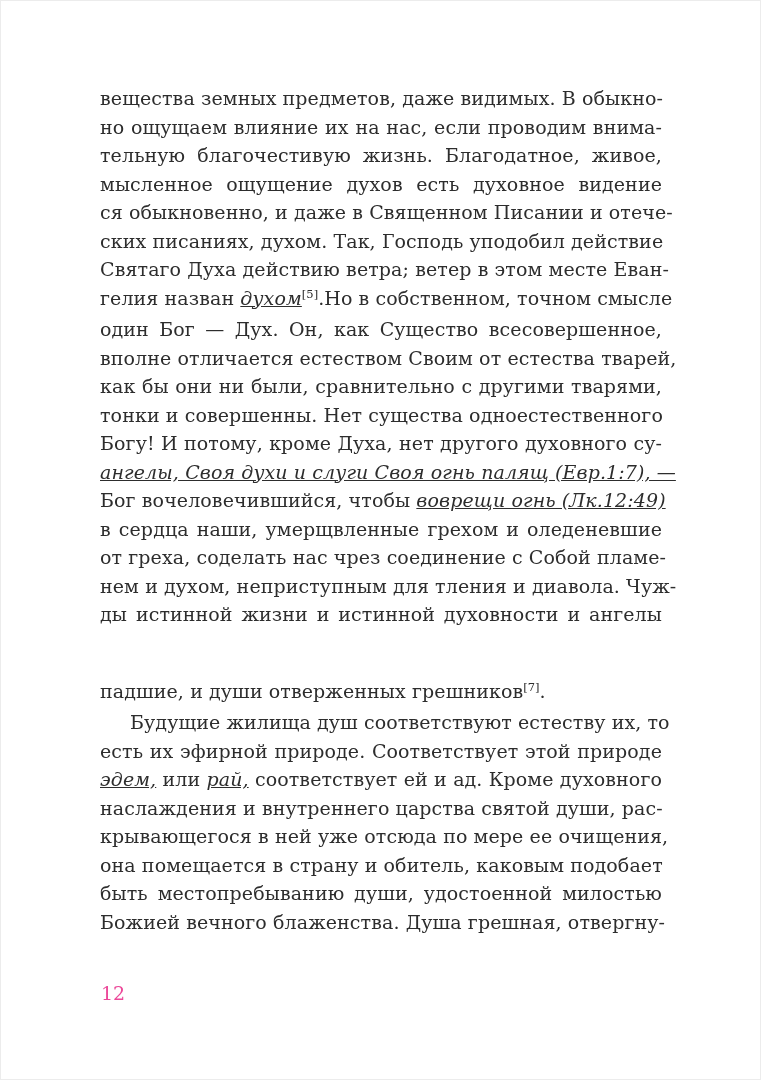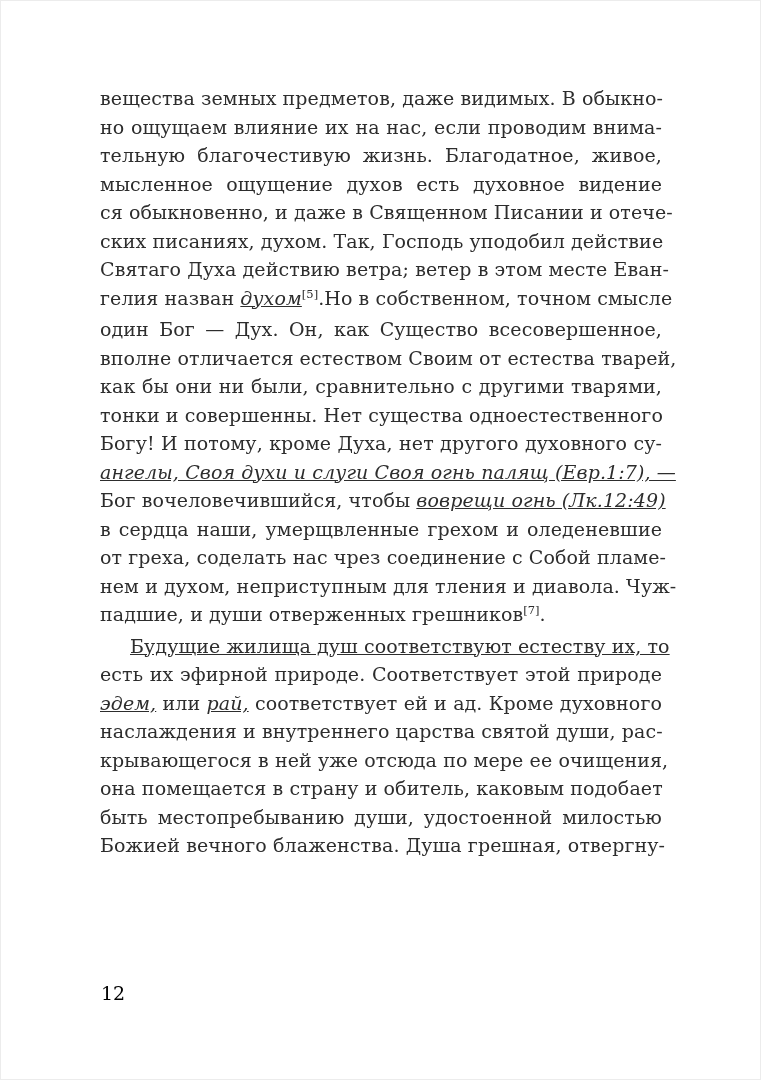--- a/index.html
+++ b/index.html
@@ -25,42 +25,42 @@
   .line {
     font-size: 19px;
     line-height: 28.5px;
     text-align: justify;
     text-align-last: justify;
     white-space: nowrap;
     letter-spacing: 0.1px;
   }
   .line.line-end {
     text-align-last: left;
+    margin-top: 48px;
   }
   .line.line-indent {
     padding-left: 30px;
-    text-decoration: underline;
   }
   .it {
     font-style: italic;
     text-decoration: underline;
   }
   .sup {
     font-size: 11.5px;
     position: relative;
     top: -7px;
     letter-spacing: 0;
   }
   .page-number {
     position: absolute;
     left: 101px;
     top: 981px;
     font-size: 19px;
     line-height: 24px;
-    color: #000000;
+    color: #ec4899;
   }
 </style>
 </head>
 <body>
 
 <div class="page-text">
     <div class="line"><span>вещества земных предметов, даже видимых. В обыкно-</span></div>
     <div class="line"><span>но ощущаем влияние их на нас, если проводим внима-</span></div>
     <div class="line"><span>тельную благочестивую жизнь. Благодатное, живое,</span></div>
     <div class="line"><span>мысленное ощущение духов есть духовное видение</span></div>
@@ -71,20 +71,21 @@
     <div class="line"><span>один Бог — Дух. Он, как Существо всесовершенное,</span></div>
     <div class="line"><span>вполне отличается естеством Своим от естества тварей,</span></div>
     <div class="line"><span>как бы они ни были, сравнительно с другими тварями,</span></div>
     <div class="line"><span>тонки и совершенны. Нет существа одноестественного</span></div>
     <div class="line"><span>Богу! И потому, кроме Духа, нет другого духовного су-</span></div>
     <div class="line"><span class="it">ангелы, Своя духи и слуги Своя огнь палящ (Евр.1:7), —</span></div>
     <div class="line"><span>Бог вочеловечившийся, чтобы </span><span class="it">воврещи огнь (Лк.12:49)</span></div>
     <div class="line"><span>в сердца наши, умерщвленные грехом и оледеневшие</span></div>
     <div class="line"><span>от греха, соделать нас чрез соединение с Собой пламе-</span></div>
     <div class="line"><span>нем и духом, неприступным для тления и диавола. Чуж-</span></div>
+    <div class="line"><span>ды истинной жизни и истинной духовности и ангелы</span></div>
     <div class="line line-end"><span>падшие, и души отверженных грешников</span><span class="sup">[7]</span><span>.</span></div>
     <div class="line line-indent"><span>Будущие жилища душ соответствуют естеству их, то</span></div>
     <div class="line"><span>есть их эфирной природе. Соответствует этой природе</span></div>
     <div class="line"><span class="it">эдем,</span><span> или </span><span class="it">рай,</span><span> соответствует ей и ад. Кроме духовного</span></div>
     <div class="line"><span>наслаждения и внутреннего царства святой души, рас-</span></div>
     <div class="line"><span>крывающегося в ней уже отсюда по мере ее очищения,</span></div>
     <div class="line"><span>она помещается в страну и обитель, каковым подобает</span></div>
     <div class="line"><span>быть местопребыванию души, удостоенной милостью</span></div>
     <div class="line"><span>Божией вечного блаженства. Душа грешная, отвергну-</span></div>
   </div>

